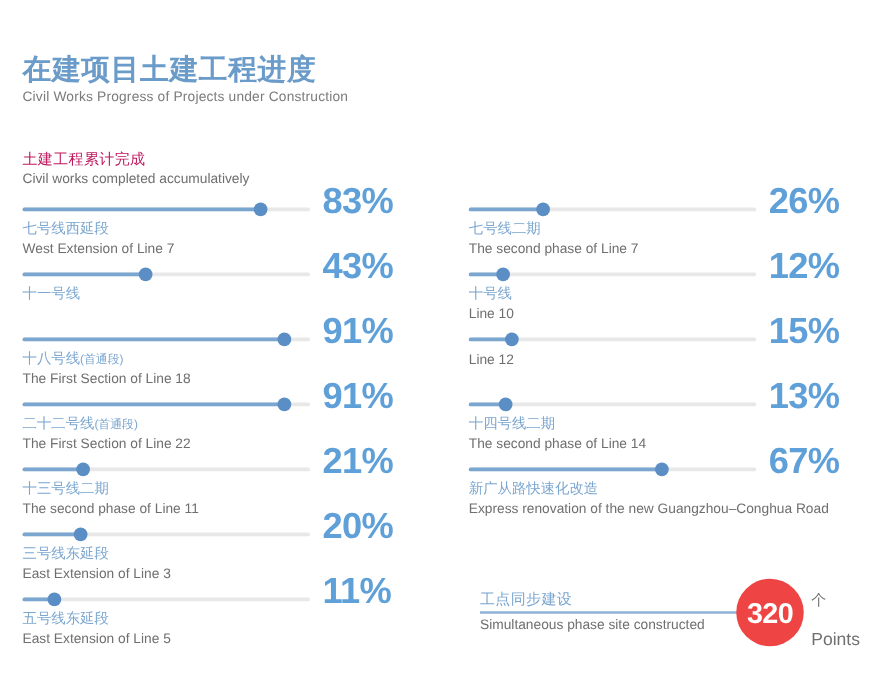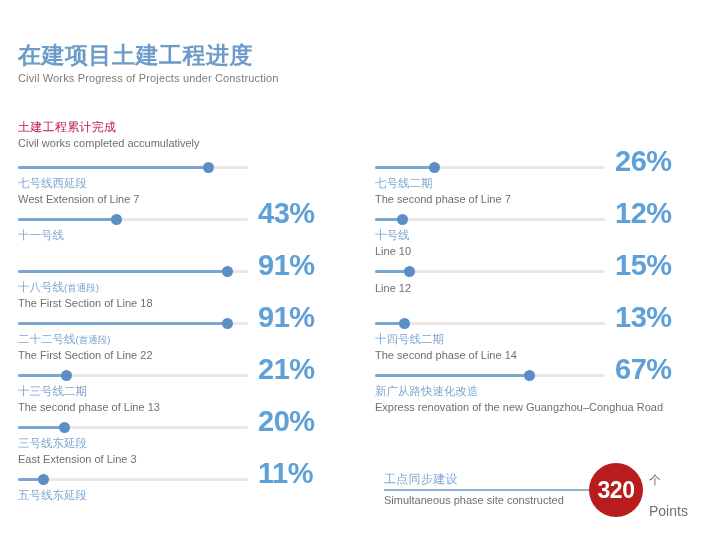--- a/index.html
+++ b/index.html
@@ -178,21 +178,21 @@
     color: #6f6f6f;
     white-space: nowrap;
   }
   #points-circle {
     position: absolute;
     left: 205px;
     top: 0px;
     width: 54px;
     height: 54px;
     border-radius: 50%;
-    background: #b91c1c;
+    background: #ef4444;
     display: flex;
     align-items: center;
     justify-content: center;
   }
   #points-value {
     color: #ffffff;
     font-size: 23px;
     font-weight: bold;
     letter-spacing: -0.5px;
     line-height: 1;
@@ -228,20 +228,21 @@
   <div class="sh-en">Civil works completed accumulatively</div>
 </div>
 
 <div id="col-left" class="column">
     <div class="row">
       <div class="slider">
         <div class="track"></div>
         <div class="fill" style="width: 190.9px;"></div>
         <div class="knob" style="left: 190.9px;"></div>
       </div>
+      <div class="pct">83%</div>
       <div class="labels">
         <div class="lbl-cn">七号线西延段</div>
         <div class="lbl-en">West Extension of Line 7</div>
       </div>
     </div>
     <div class="row">
       <div class="slider">
         <div class="track"></div>
         <div class="fill" style="width: 98.9px;"></div>
         <div class="knob" style="left: 98.9px;"></div>
@@ -277,21 +278,21 @@
     </div>
     <div class="row">
       <div class="slider">
         <div class="track"></div>
         <div class="fill" style="width: 48.3px;"></div>
         <div class="knob" style="left: 48.3px;"></div>
       </div>
       <div class="pct">21%</div>
       <div class="labels">
         <div class="lbl-cn">十三号线二期</div>
-        <div class="lbl-en">The second phase of Line 13</div>
+        <div class="lbl-en">The second phase of Line 11</div>
       </div>
     </div>
     <div class="row">
       <div class="slider">
         <div class="track"></div>
         <div class="fill" style="width: 46px;"></div>
         <div class="knob" style="left: 46px;"></div>
       </div>
       <div class="pct">20%</div>
       <div class="labels">
@@ -301,20 +302,21 @@
     </div>
     <div class="row">
       <div class="slider">
         <div class="track"></div>
         <div class="fill" style="width: 25.3px;"></div>
         <div class="knob" style="left: 25.3px;"></div>
       </div>
       <div class="pct">11%</div>
       <div class="labels">
         <div class="lbl-cn">五号线东延段</div>
+        <div class="lbl-en">East Extension of Line 5</div>
       </div>
     </div>
   </div>
 <div id="col-right" class="column">
     <div class="row">
       <div class="slider">
         <div class="track"></div>
         <div class="fill" style="width: 59.8px;"></div>
         <div class="knob" style="left: 59.8px;"></div>
       </div>

